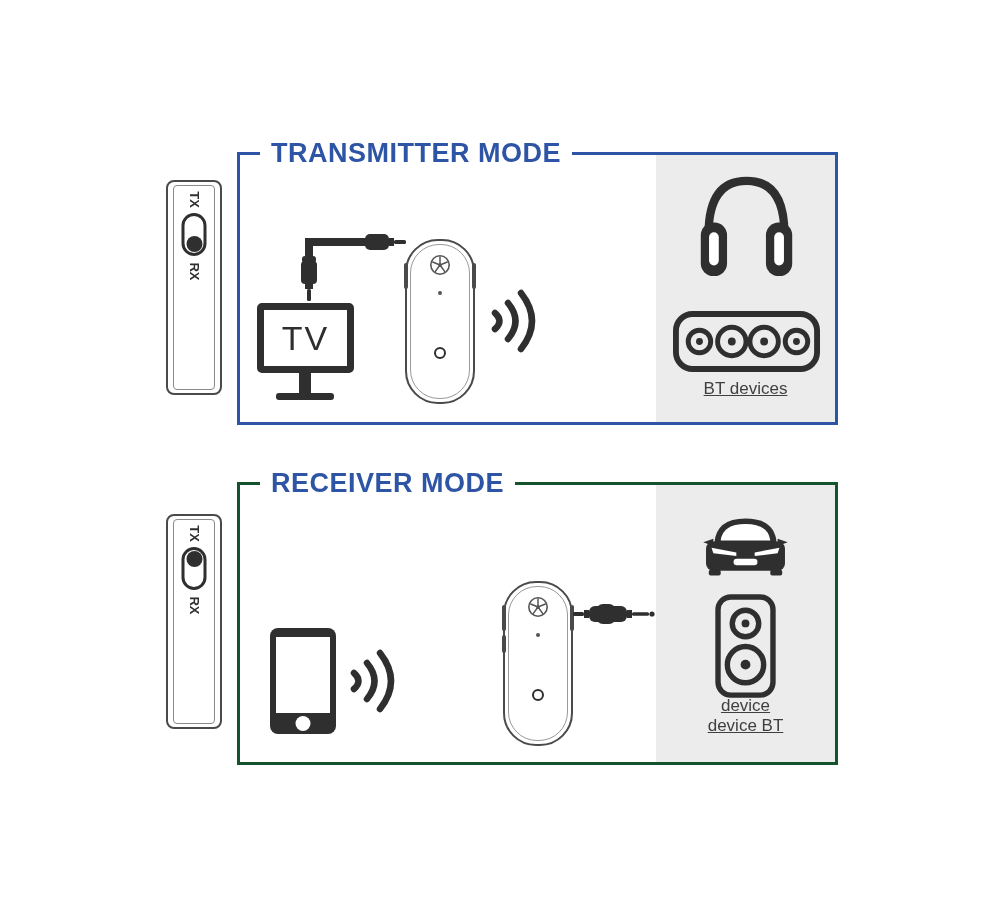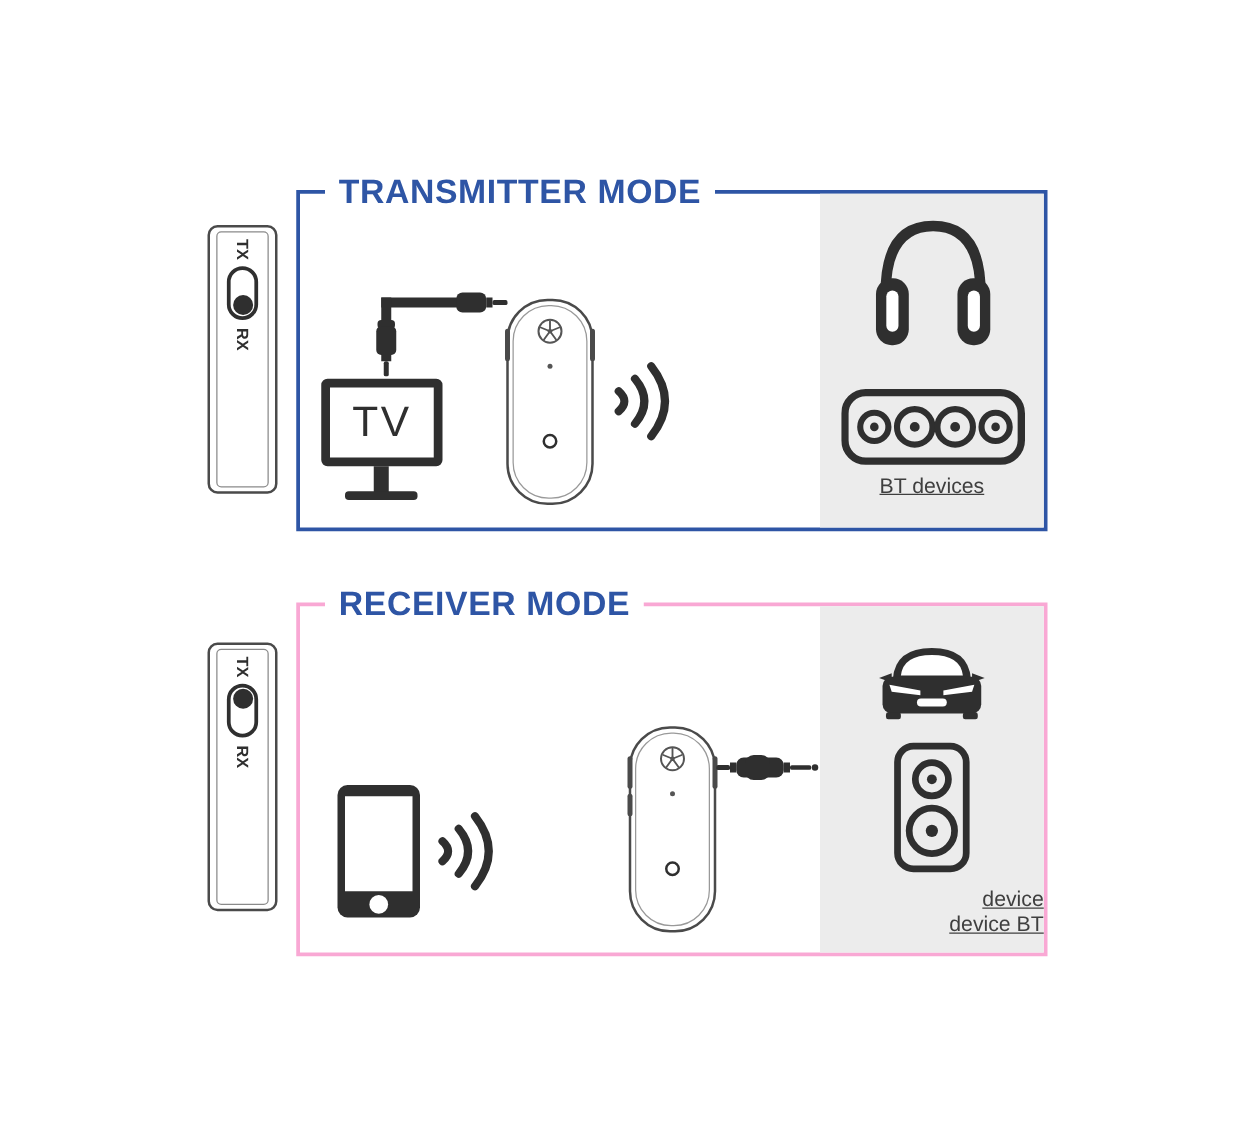--- a/index.html
+++ b/index.html
@@ -3,21 +3,21 @@
 <meta charset="utf-8">
 <style>
   html,body{margin:0;padding:0;background:#fff;}
   .canvas{position:relative;width:1000px;height:897px;background:#fff;overflow:hidden;
           font-family:"Liberation Sans",sans-serif;}
   .abs{position:absolute;}
 
   
   .panel{position:absolute;left:237px;width:601px;box-sizing:border-box;background:#fff;}
   .panel.tx{top:152px;height:273px;border:3px solid #2e55a5;}
-  .panel.rx{top:482px;height:283px;border:3px solid #f9a8d4;}
+  .panel.rx{top:482px;height:283px;border:3px solid #14532d;}
   .panel-title{position:absolute;top:-17px;left:20px;background:#fff;padding:0 11px;
                font-size:27px;font-weight:bold;letter-spacing:.5px;color:#2e55a5;line-height:30px;}
   .graybox{position:absolute;top:0;bottom:0;left:416px;width:179px;background:#ececec;}
   .caption{position:absolute;width:179px;left:416px;text-align:center;color:#3f3f3f;
            font-size:17px;line-height:20px;text-decoration:underline;}
 
   
   .side-device{position:absolute;width:56px;height:215px;border:2px solid #4a4a4a;border-radius:8px;
                background:#fff;box-sizing:border-box;}
   .side-device .inner{position:absolute;left:5px;right:5px;top:3px;bottom:3px;
@@ -212,19 +212,19 @@
     </svg>
 
     <svg class="abs" style="left:474px;top:108px;" width="63" height="106" viewBox="0 0 64 108">
       <rect x="4" y="4" width="56" height="100" rx="13" fill="none" stroke="#2f2f2f" stroke-width="5.5"></rect>
       <circle cx="32" cy="31" r="13.5" fill="none" stroke="#2f2f2f" stroke-width="5.5"></circle>
       <circle cx="32" cy="31" r="4" fill="#2f2f2f"></circle>
       <circle cx="32" cy="73" r="18.5" fill="none" stroke="#2f2f2f" stroke-width="5.5"></circle>
       <circle cx="32" cy="73" r="5" fill="#2f2f2f"></circle>
     </svg>
 
-    <div class="caption" style="top:225px;text-align:right;">
+    <div class="caption" style="top:211px;">
       <span>device</span><br>
       <span>device BT</span>
     </div>
   </div>
 
 </div>
 
 </body></html>

